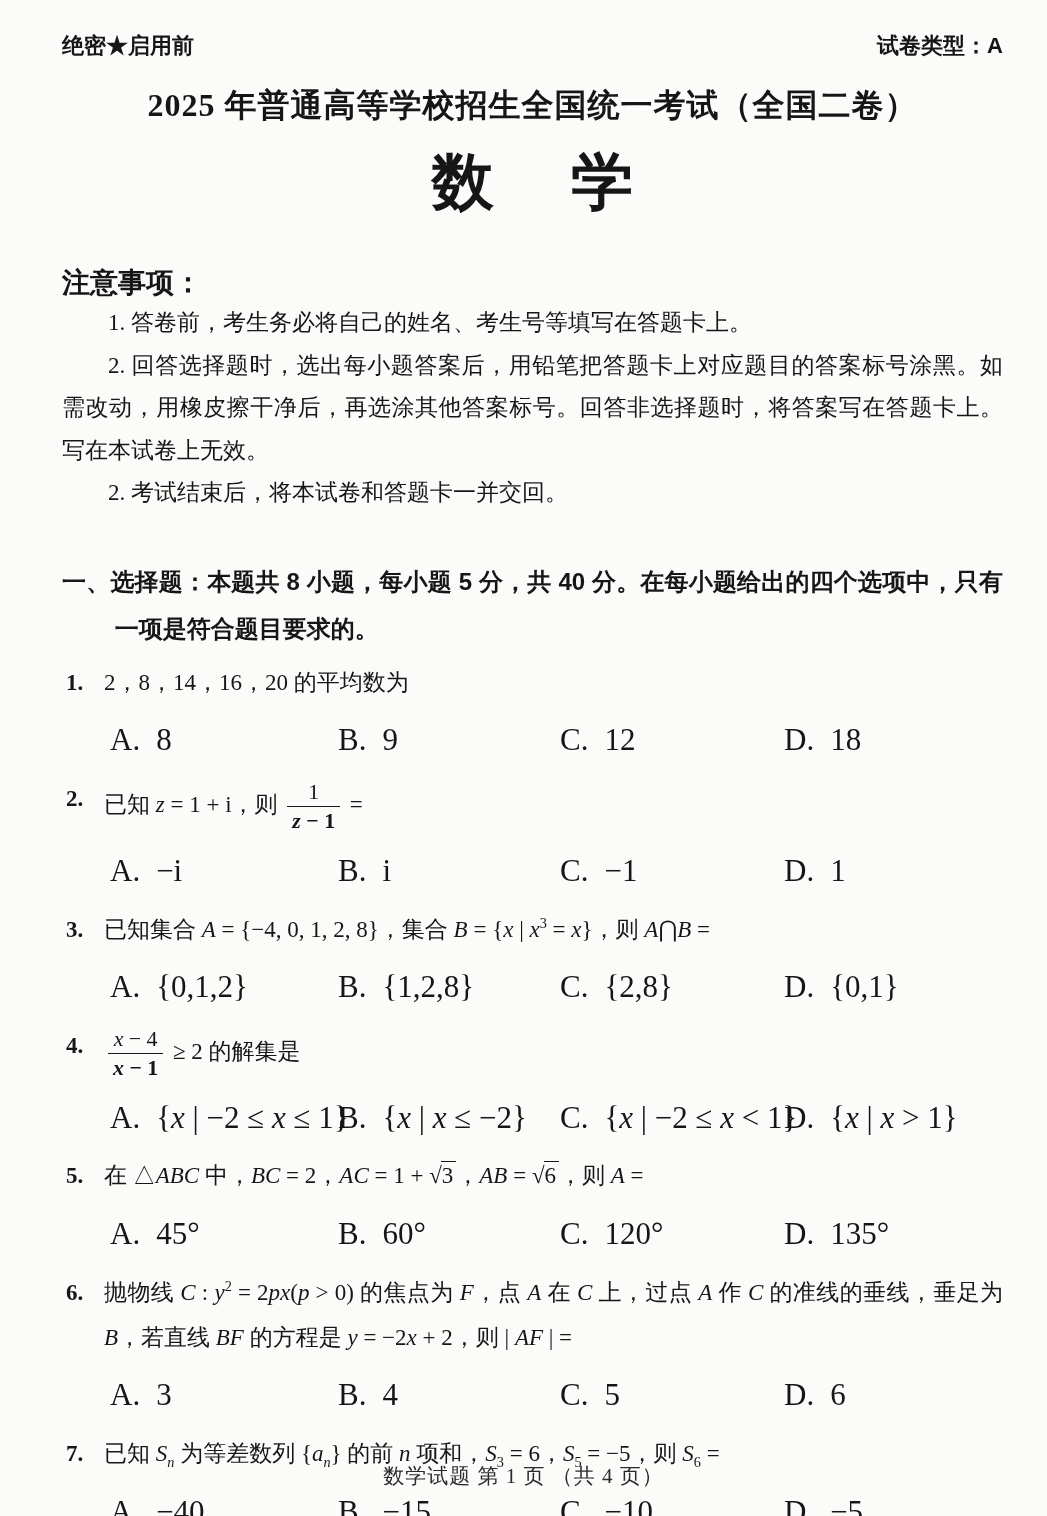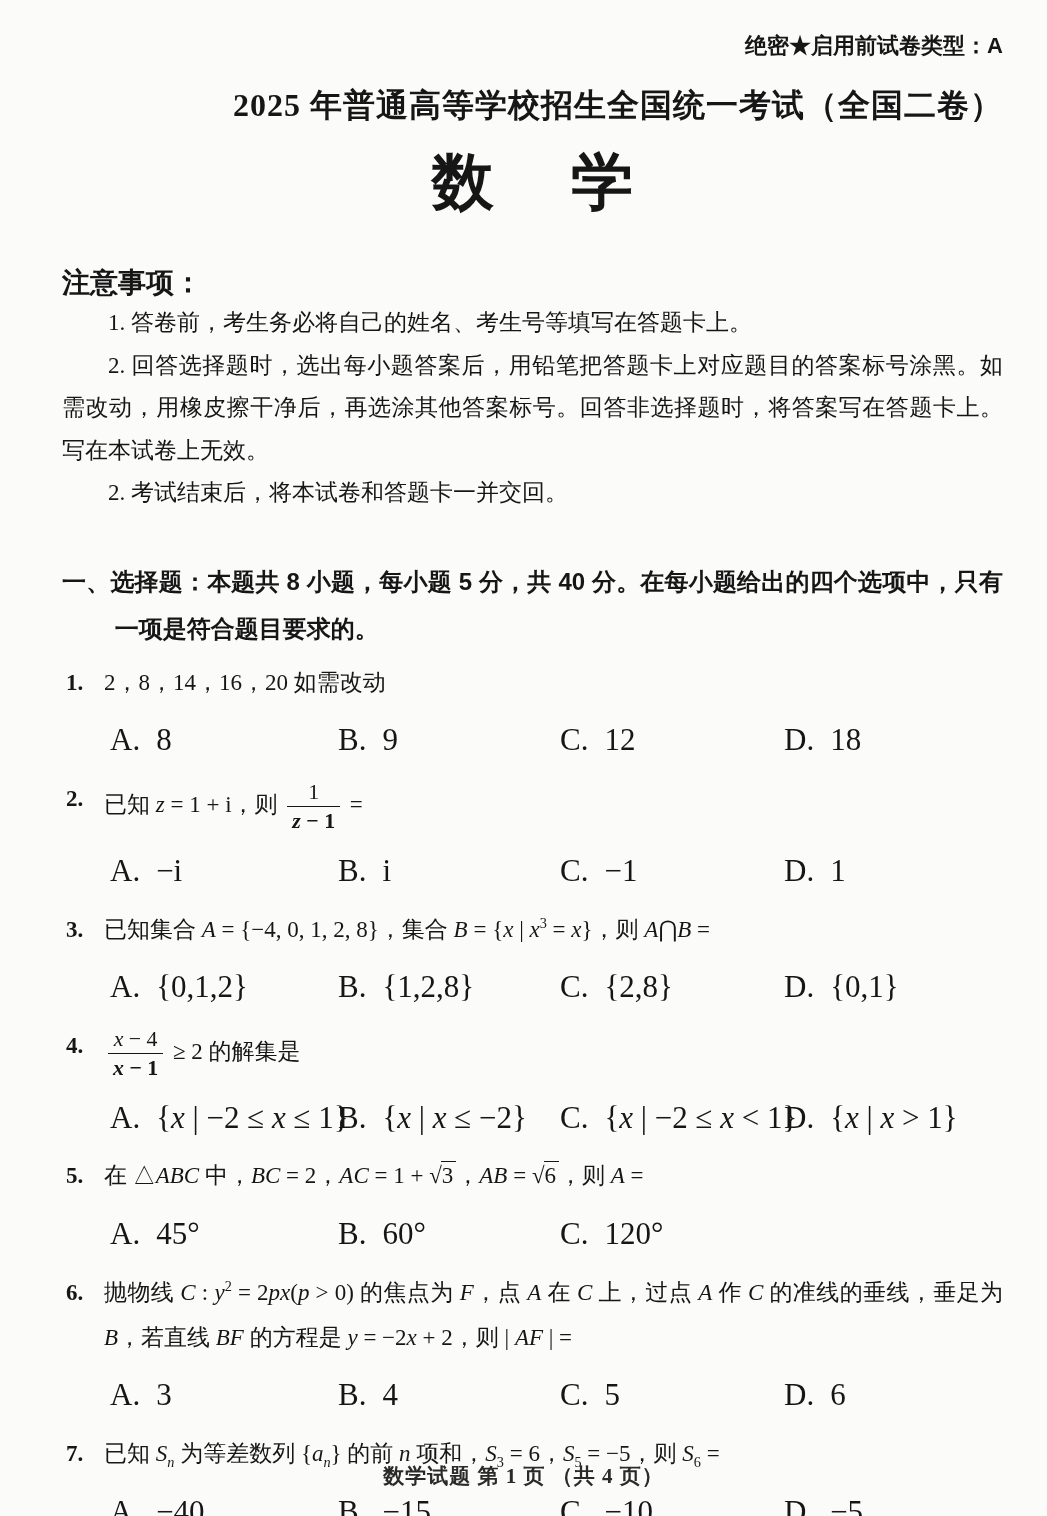--- a/index.html
+++ b/index.html
@@ -9,27 +9,27 @@
     font-family:"Liberation Serif", serif;
     overflow:hidden;
   }
   .sheet{
     position:relative;box-sizing:border-box;
     width:100%;height:100%;
     padding:32px 44px 0 62px;
   }
   
   .top{
-    display:flex;justify-content:flex-end;align-items:baseline;
+    display:flex;justify-content:space-between;align-items:baseline;
     font-family:"Liberation Sans", sans-serif;
     font-weight:700;font-size:22px;line-height:1.3;
   }
   
   .title{
-    text-align:right;font-weight:700;font-size:32px;line-height:1.4;
+    text-align:center;font-weight:700;font-size:32px;line-height:1.4;
     margin-top:22px;letter-spacing:1px;
   }
   .subject-wrap{text-align:center;margin-top:14px;}
   .subject{
     display:inline-block;font-weight:700;font-size:62px;line-height:1.35;
     letter-spacing:1.25em;margin-right:-1.25em;
   }
   
   .notice-h{
     font-family:"Liberation Sans", sans-serif;
@@ -71,21 +71,21 @@
   .sqrt{display:inline-block;white-space:nowrap;}
   .sqrt .radical{display:inline-block;font-style:normal;}
   .sqrt .radicand{
     display:inline-block;border-top:1.6px solid #161616;
     padding:0 3px 0 1px;margin-left:-1px;line-height:1.2;
   }
   sup,sub{font-size:0.62em;}
   
   .footer{
     position:absolute;left:0;right:0;bottom:26px;
-    text-align:center;font-size:21px;color:#2a2a2a;letter-spacing:1px;font-weight:bold;
+    text-align:center;font-size:21px;color:#2a2a2a;letter-spacing:1px;
   }
 </style>
 </head>
 <body>
 
 <div class="sheet">
 
   <div class="top">
     <span>绝密★启用前</span>
     <span>试卷类型：A</span>
@@ -103,21 +103,21 @@
     <p>2. 回答选择题时，选出每小题答案后，用铅笔把答题卡上对应题目的答案标号涂黑。如需改动，用橡皮擦干净后，再选涂其他答案标号。回答非选择题时，将答案写在答题卡上。写在本试卷上无效。</p>
     <p>2. 考试结束后，将本试卷和答题卡一并交回。</p>
   </div>
 
   <div class="section-h">一、选择题：本题共 8 小题，每小题 5 分，共 40 分。在每小题给出的四个选项中，只有一项是符合题目要求的。</div>
 
   <div id="questions">
       <div class="q">
         <div class="qrow">
           <span class="qnum">1.</span>
-          <span class="qstem"><span class="mn">2，8，14，16，20 </span><span class="ct">如需改动</span></span>
+          <span class="qstem"><span class="mn">2，8，14，16，20 </span><span class="ct">的平均数为</span></span>
         </div>
         <div class="opts">
           <span class="opt"><span class="opt-label">A.</span><span class="opt-content"><span class="mn">8</span></span></span>
           <span class="opt"><span class="opt-label">B.</span><span class="opt-content"><span class="mn">9</span></span></span>
           <span class="opt"><span class="opt-label">C.</span><span class="opt-content"><span class="mn">12</span></span></span>
           <span class="opt"><span class="opt-label">D.</span><span class="opt-content"><span class="mn">18</span></span></span>
         </div>
       </div>
       <div class="q">
         <div class="qrow">
@@ -157,20 +157,21 @@
       </div>
       <div class="q">
         <div class="qrow">
           <span class="qnum">5.</span>
           <span class="qstem"><span class="ct">在 </span><span class="mn">△</span><span class="mv">ABC</span><span class="ct"> 中，</span><span class="mv">BC</span><span class="mn"> = 2</span><span class="ct">，</span><span class="mv">AC</span><span class="mn"> = 1 + </span><span class="sqrt"><span class="radical">√</span><span class="radicand"><span class="mn">3</span></span></span><span class="ct">，</span><span class="mv">AB</span><span class="mn"> = </span><span class="sqrt"><span class="radical">√</span><span class="radicand"><span class="mn">6</span></span></span><span class="ct">，则 </span><span class="mv">A</span><span class="mn"> =</span></span>
         </div>
         <div class="opts">
           <span class="opt"><span class="opt-label">A.</span><span class="opt-content"><span class="mn">45°</span></span></span>
           <span class="opt"><span class="opt-label">B.</span><span class="opt-content"><span class="mn">60°</span></span></span>
           <span class="opt"><span class="opt-label">C.</span><span class="opt-content"><span class="mn">120°</span></span></span>
+          <span class="opt"><span class="opt-label">D.</span><span class="opt-content"><span class="mn">135°</span></span></span>
         </div>
       </div>
       <div class="q">
         <div class="qrow">
           <span class="qnum">6.</span>
           <span class="qstem"><span class="ct">抛物线 </span><span class="mv">C</span><span class="mn"> : </span><span class="mv">y</span><sup><span class="mn">2</span></sup><span class="mn"> = 2</span><span class="mv">px</span><span class="mn">(</span><span class="mv">p</span><span class="mn"> &gt; 0)</span><span class="ct"> 的焦点为 </span><span class="mv">F</span><span class="ct">，点 </span><span class="mv">A</span><span class="ct"> 在 </span><span class="mv">C</span><span class="ct"> 上，过点 </span><span class="mv">A</span><span class="ct"> 作 </span><span class="mv">C</span><span class="ct"> 的准线的垂线，垂足为 </span><span class="mv">B</span><span class="ct">，若直线 </span><span class="mv">BF</span><span class="ct"> 的方程是 </span><span class="mv">y</span><span class="mn"> = −2</span><span class="mv">x</span><span class="mn"> + 2</span><span class="ct">，则 </span><span class="mn">| </span><span class="mv">AF</span><span class="mn"> | =</span></span>
         </div>
         <div class="opts">
           <span class="opt"><span class="opt-label">A.</span><span class="opt-content"><span class="mn">3</span></span></span>
           <span class="opt"><span class="opt-label">B.</span><span class="opt-content"><span class="mn">4</span></span></span>

